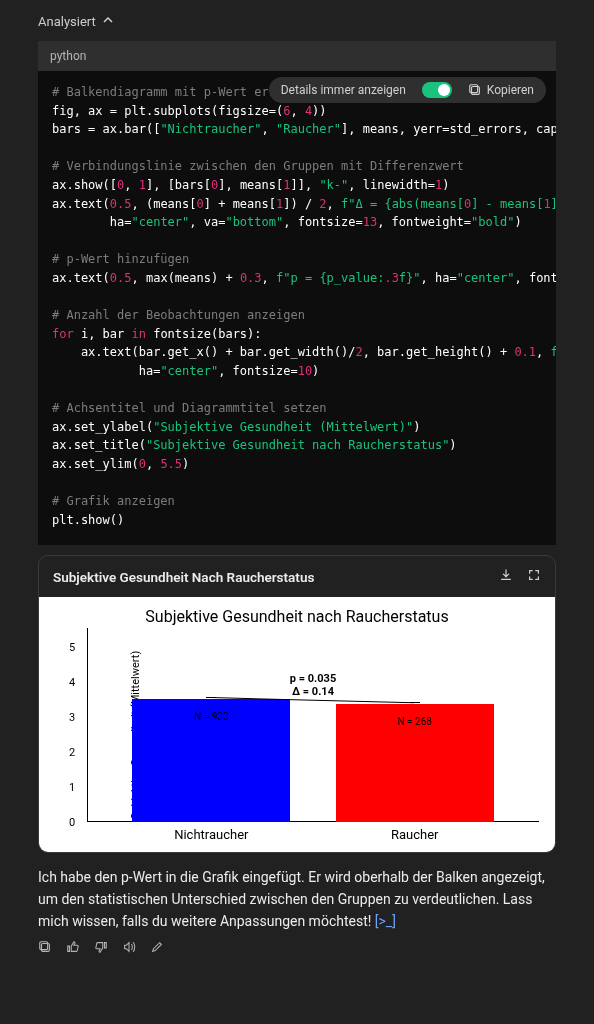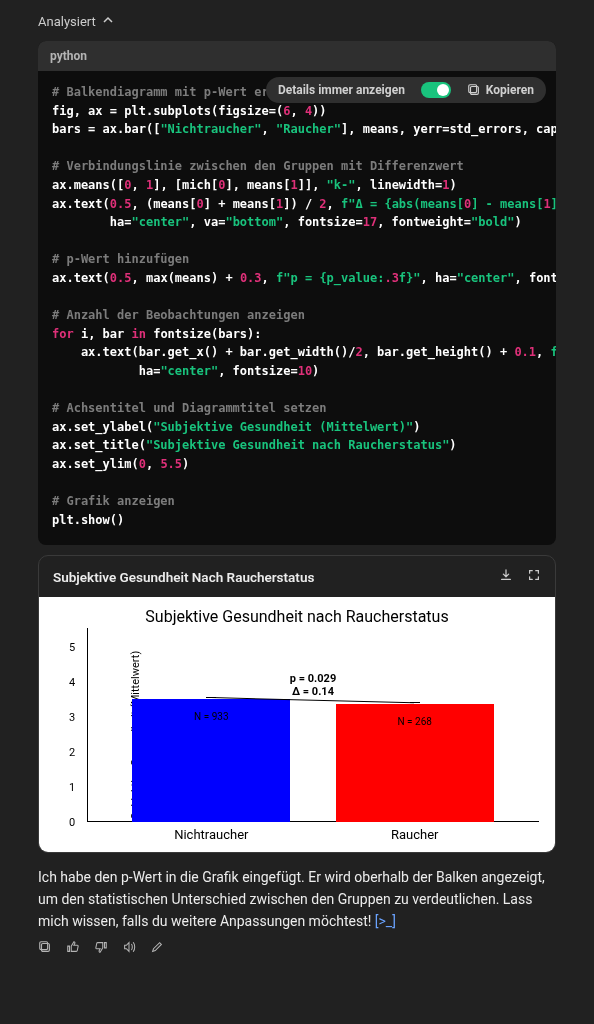--- a/index.html
+++ b/index.html
@@ -14,24 +14,23 @@
   .analyzed-header {
     display: flex; align-items: flex-start; gap: 6px;
     padding: 4px 60px 8px 38px;
     color: #cdcdcd; font-size: 13px;
     cursor: pointer;
   }
   .chev-up { width: 12px; height: 12px; }
   .code-container {
     margin: 4px 38px 10px 38px;
     background: #0d0d0d;
-    border-radius: 8px;
+    border-radius: 0;
     overflow: hidden;
     position: relative;
-    font-weight: bold;
   }
   .code-header {
     background: #2f2f2f;
     padding: 8px 12px;
     font-size: 12px;
     color: #b4b4b4;
   }
   .code-body {
     padding: 12px 14px 16px 14px;
     font-family: "Consolas","Menlo","Monaco",monospace;
@@ -146,23 +145,23 @@
           <rect x="2" y="2" width="9" height="9" rx="1.5" fill="none" stroke="#d0d0d0" stroke-width="1.3"></rect>
         </svg>
       <span>Kopieren</span>
     </span>
   </div>
 <div class="code-body"><span class="tok-c"># Balkendiagramm mit p-Wert erstellen</span>
 <span>fig, ax = plt.subplots(figsize=(</span><span class="tok-n">6</span><span>, </span><span class="tok-n">4</span><span>))</span>
 <span>bars = ax.bar([</span><span class="tok-s">"Nichtraucher"</span><span>, </span><span class="tok-s">"Raucher"</span><span>], means, yerr=std_errors, capsize=</span>
 
 <span class="tok-c"># Verbindungslinie zwischen den Gruppen mit Differenzwert</span>
-<span>ax.means([</span><span class="tok-n">0</span><span>, </span><span class="tok-n">1</span><span>], [mich[</span><span class="tok-n">0</span><span>], means[</span><span class="tok-n">1</span><span>]], </span><span class="tok-s">"k-"</span><span>, linewidth=</span><span class="tok-n">1</span><span>)</span>
+<span>ax.show([</span><span class="tok-n">0</span><span>, </span><span class="tok-n">1</span><span>], [bars[</span><span class="tok-n">0</span><span>], means[</span><span class="tok-n">1</span><span>]], </span><span class="tok-s">"k-"</span><span>, linewidth=</span><span class="tok-n">1</span><span>)</span>
 <span>ax.text(</span><span class="tok-n">0.5</span><span>, (means[</span><span class="tok-n">0</span><span>] + means[</span><span class="tok-n">1</span><span>]) / </span><span class="tok-n">2</span><span>, </span><span class="tok-s">f"Δ = </span><span class="tok-s">{abs(means[</span><span class="tok-n">0</span><span class="tok-s">] - means[</span><span class="tok-n">1</span><span class="tok-s">]):</span>
-<span>        ha=</span><span class="tok-s">"center"</span><span>, va=</span><span class="tok-s">"bottom"</span><span>, fontsize=</span><span class="tok-n">17</span><span>, fontweight=</span><span class="tok-s">"bold"</span><span>)</span>
+<span>        ha=</span><span class="tok-s">"center"</span><span>, va=</span><span class="tok-s">"bottom"</span><span>, fontsize=</span><span class="tok-n">13</span><span>, fontweight=</span><span class="tok-s">"bold"</span><span>)</span>
 
 <span class="tok-c"># p-Wert hinzufügen</span>
 <span>ax.text(</span><span class="tok-n">0.5</span><span>, </span><span class="tok-f">max</span><span>(means) + </span><span class="tok-n">0.3</span><span>, </span><span class="tok-s">f"p = </span><span class="tok-s">{p_value:</span><span class="tok-n">.3</span><span class="tok-s">f}"</span><span>, ha=</span><span class="tok-s">"center"</span><span>, fontsize=</span>
 
 <span class="tok-c"># Anzahl der Beobachtungen anzeigen</span>
 <span class="tok-k">for</span><span> i, bar </span><span class="tok-k">in</span><span> </span><span class="tok-f">fontsize</span><span>(bars):</span>
 <span>    ax.text(bar.get_x() + bar.get_width()/</span><span class="tok-n">2</span><span>, bar.get_height() + </span><span class="tok-n">0.1</span><span>, </span><span class="tok-s">f"N = {n</span>
 <span>            ha=</span><span class="tok-s">"center"</span><span>, fontsize=</span><span class="tok-n">10</span><span>)</span>
 
 <span class="tok-c"># Achsentitel und Diagrammtitel setzen</span>
@@ -202,21 +201,21 @@
       <div class="bar blue" style="left:10%; width:35%; height:123px">
         <div class="errcap" style="top:-2px"></div>
       </div>
       <div class="bar red" style="left:55%; width:35%; height:118px">
         <div class="errcap" style="top:-2px"></div>
       </div>
 
       <div class="conn-line" style="left:27.5%; width:45%; top:69px; transform:rotate(1.5deg); transform-origin:left center"></div>
 
       <div class="ann" style="left:50%; top:44px">
-        <div>p = 0.029</div>
+        <div>p = 0.035</div>
         <div>Δ = 0.14</div>
       </div>
       <div class="nlabel" style="left:27.5%; top:60px">N = 933</div>
       <div class="nlabel" style="left:72.5%; top:65px">N = 268</div>
 
       <div class="xlabel" style="left:27.5%">Nichtraucher</div>
       <div class="xlabel" style="left:72.5%">Raucher</div>
     </div>
   </div>
 </div>

